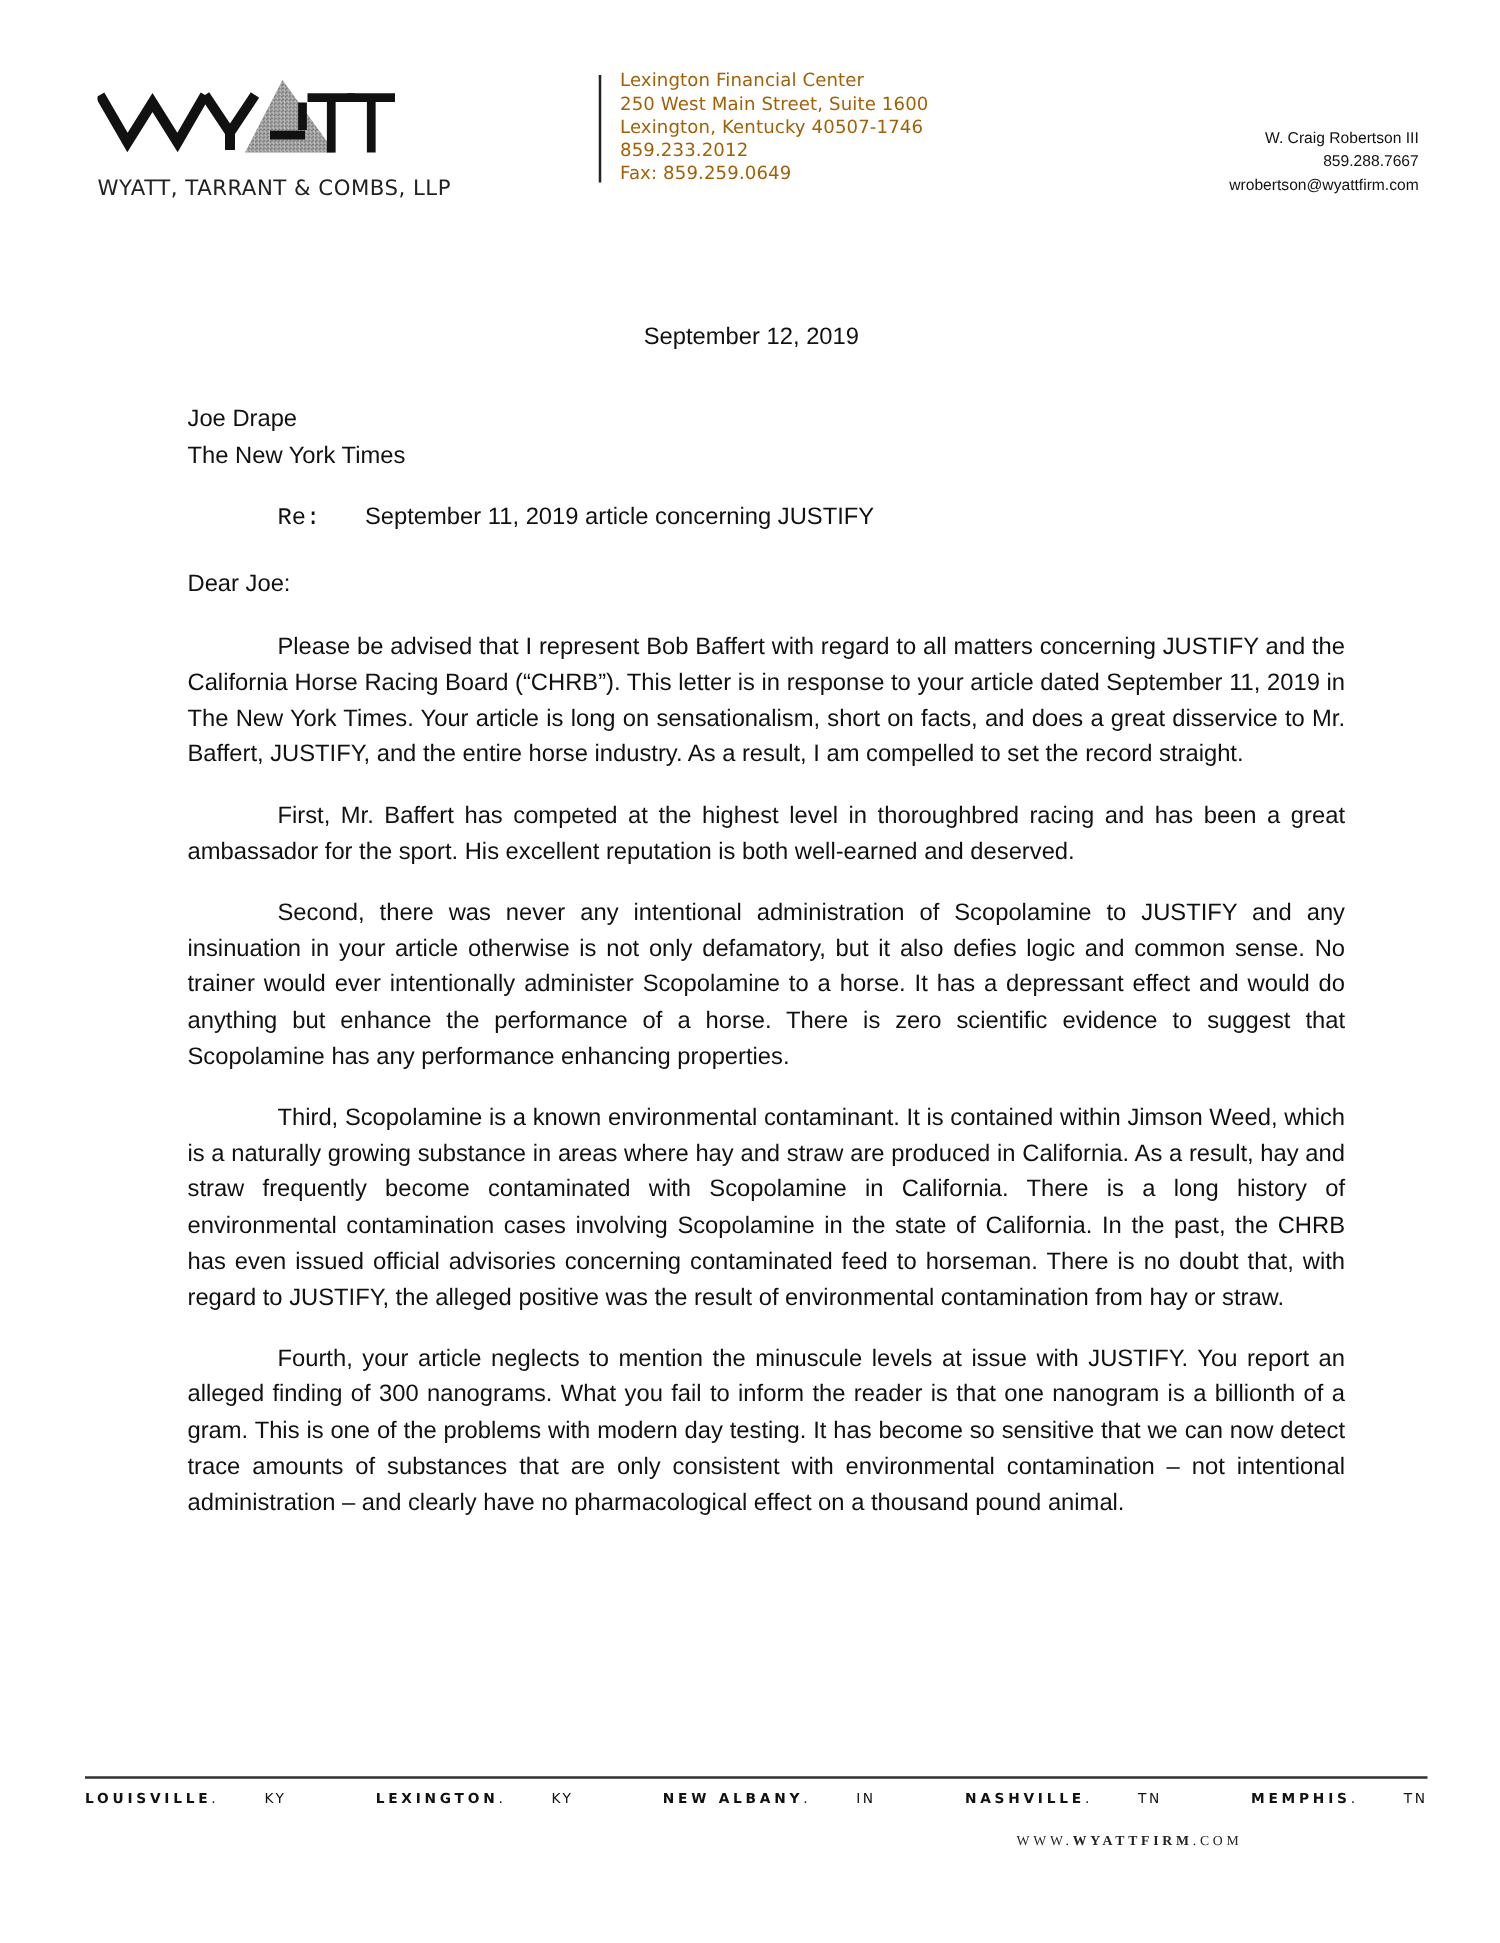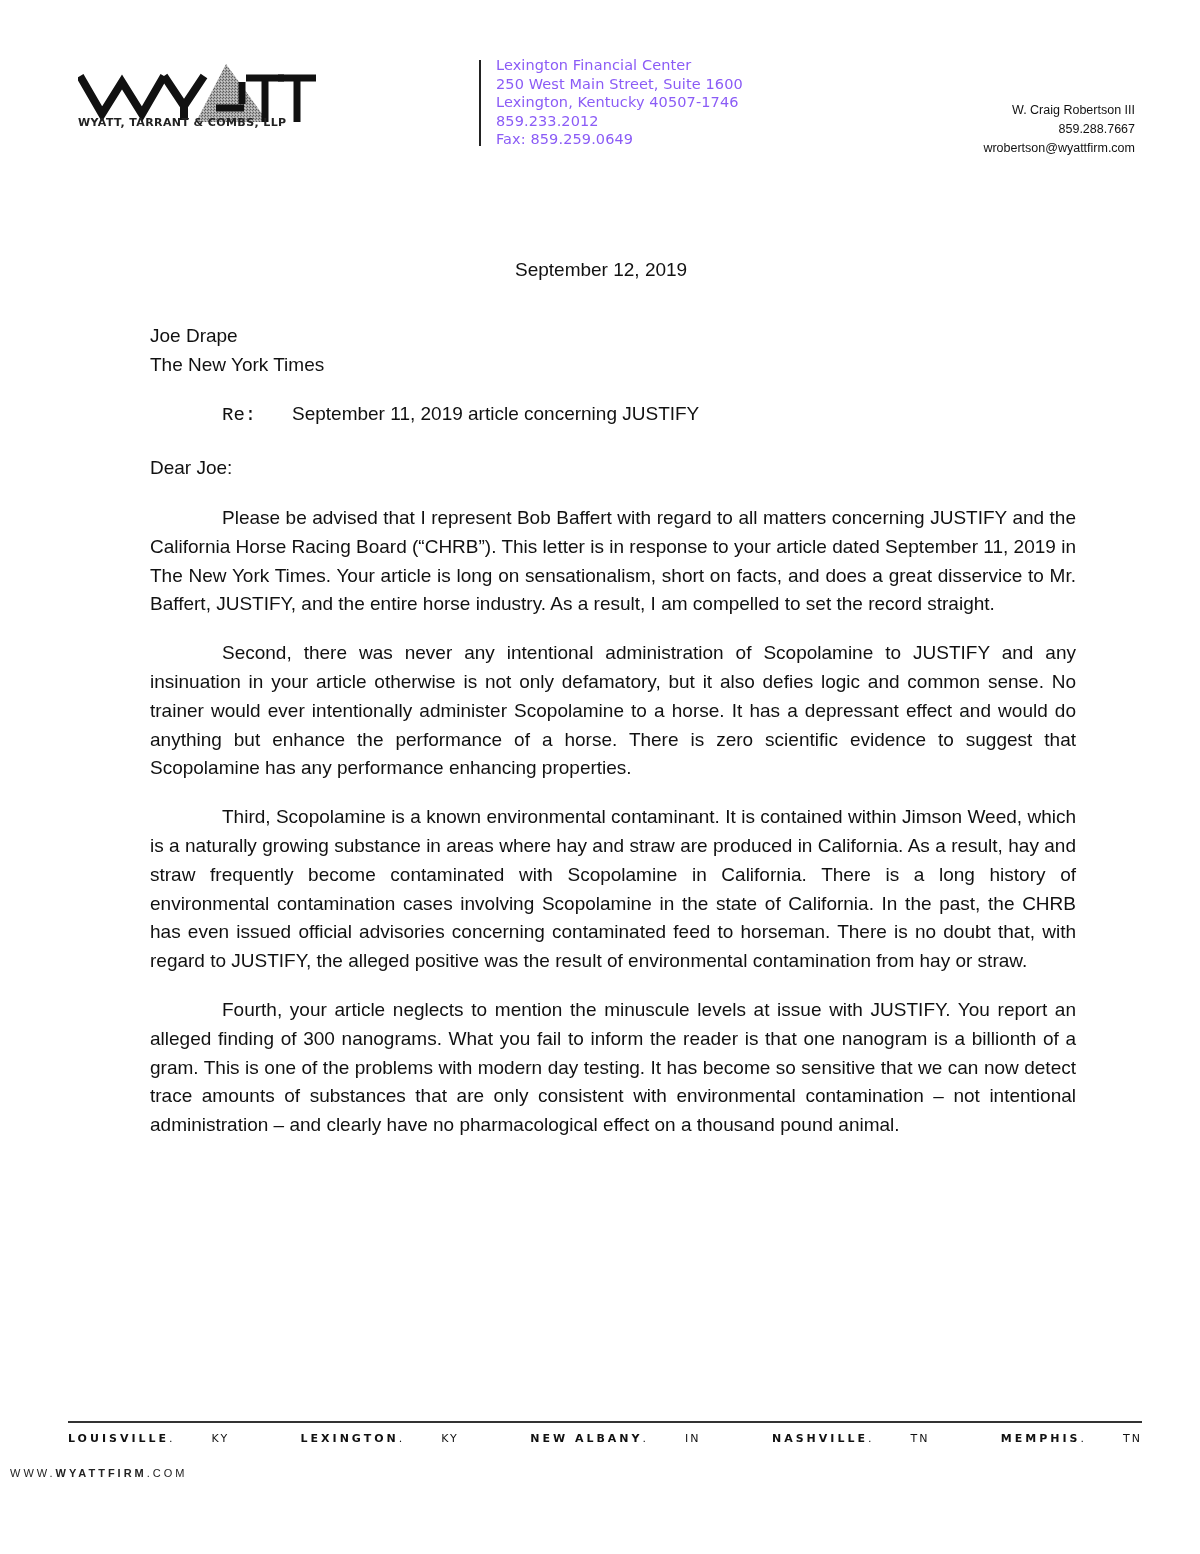--- a/index.html
+++ b/index.html
@@ -20,44 +20,43 @@
       position: absolute;
       left: 78px;
       top: 62px;
       width: 240px;
       height: 80px;
     }
     .logo svg { display: block; }
     .logo-sub {
       position: absolute;
       left: 78px;
-      top: 116px;
+      top: 141px;
       font-family: "DejaVu Sans", sans-serif;
-      font-size: 11px;
+      font-size: 17px;
       letter-spacing: 0.4px;
       color: #222;
       white-space: nowrap;
-      font-weight: bold;
     }
     .addr-rule {
       position: absolute;
       left: 479px;
       top: 60px;
       width: 1.5px;
       height: 86px;
       background: #222;
     }
     .address {
       position: absolute;
       left: 496px;
       top: 56px;
       font-family: "DejaVu Sans", sans-serif;
       font-size: 14.5px;
       line-height: 18.5px;
-      color: #8b5cf6;
+      color: #a16207;
       letter-spacing: 0.1px;
     }
     .address div, .contact div { white-space: nowrap; }
     .contact {
       position: absolute;
       right: 65px;
       top: 70px;
       text-align: right;
       font-family: "Liberation Sans", sans-serif;
       font-size: 12.5px;
@@ -134,22 +133,22 @@
     }
     .office { white-space: nowrap; }
     .office .city { font-weight: bold; }
     .office .dot { font-weight: normal; }
     .office .state { font-weight: normal; letter-spacing: 2px; margin-left: 36px; }
     .website {
       position: absolute;
       left: 0;
       width: 994px;
       top: 1467px;
-      text-align: left;
-      font-family: Liberation Sans, sans-serif;
+      text-align: right;
+      font-family: Liberation Serif, serif;
       font-size: 11px;
       letter-spacing: 3px;
       color: #222;
       padding-left: 10px;
       box-sizing: border-box;
     }
     .website .bold { font-weight: bold; }
   </style>
 </head>
 <body>
@@ -209,20 +208,21 @@
   </div>
 
   <div class="re-line">
     <span class="re-label">Re:</span><span>September 11, 2019 article concerning JUSTIFY</span>
   </div>
 
   <div class="salutation">Dear Joe:</div>
 
   <div class="paragraphs">
     <p class="para">Please be advised that I represent Bob Baffert with regard to all matters concerning JUSTIFY and the California Horse Racing Board (“CHRB”).  This letter is in response to your article dated September 11, 2019 in The New York Times.  Your article is long on sensationalism, short on facts, and does a great disservice to Mr. Baffert, JUSTIFY, and the entire horse industry.  As a result, I am compelled to set the record straight.</p>
+    <p class="para">First, Mr. Baffert has competed at the highest level in thoroughbred racing and has been a great ambassador for the sport.  His excellent reputation is both well-earned and deserved.</p>
     <p class="para">Second, there was never any intentional administration of Scopolamine to JUSTIFY and any insinuation in your article otherwise is not only defamatory, but it also defies logic and common sense.  No trainer would ever intentionally administer Scopolamine to a horse.  It has a depressant effect and would do anything but enhance the performance of a horse.  There is zero scientific evidence to suggest that Scopolamine has any performance enhancing properties.</p>
     <p class="para">Third, Scopolamine is a known environmental contaminant.  It is contained within Jimson Weed, which is a naturally growing substance in areas where hay and straw are produced in California.  As a result, hay and straw frequently become contaminated with Scopolamine in California.  There is a long history of environmental contamination cases involving Scopolamine in the state of California.  In the past, the CHRB has even issued official advisories concerning contaminated feed to horseman.  There is no doubt that, with regard to JUSTIFY, the alleged positive was the result of environmental contamination from hay or straw.</p>
     <p class="para">Fourth, your article neglects to mention the minuscule levels at issue with JUSTIFY.  You report an alleged finding of 300 nanograms.  What you fail to inform the reader is that one nanogram is a billionth of a gram.  This is one of the problems with modern day testing.  It has become so sensitive that we can now detect trace amounts of substances that are only consistent with environmental contamination – not intentional administration – and clearly have no pharmacological effect on a thousand pound animal.</p>
   </div>
 </main>
 
 <footer>
   <div class="footer-rule"></div>
   <div class="offices">
     <div class="office"><span class="city">LOUISVILLE</span><span class="dot">.</span><span class="state">KY</span></div>

